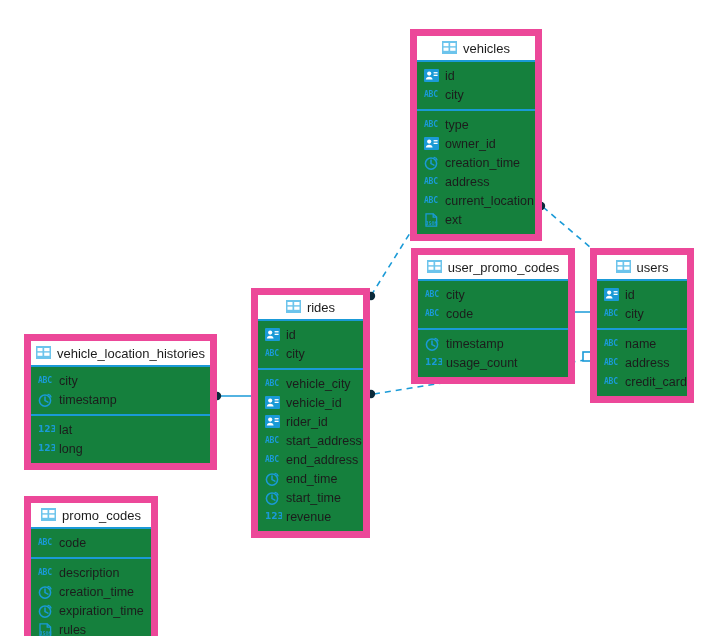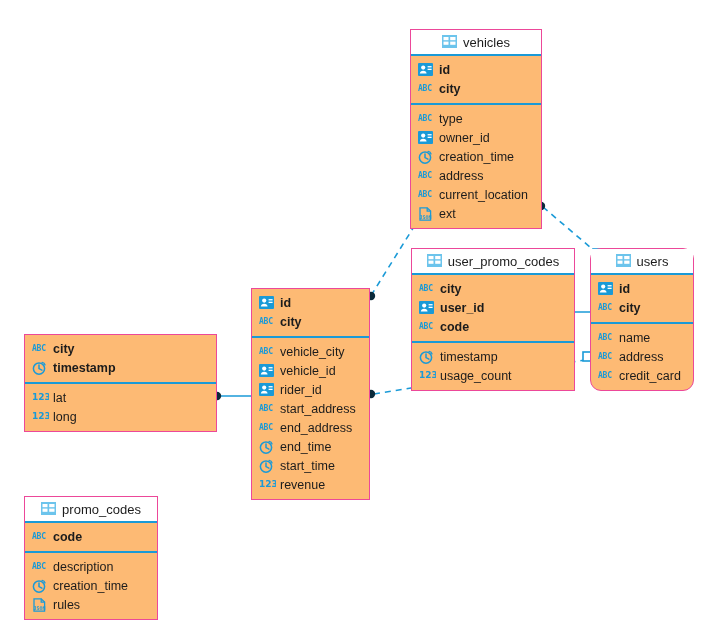--- a/index.html
+++ b/index.html
@@ -25,22 +25,22 @@
     left: 0; top: 0;
     width: 705px;
     height: 636px;
     pointer-events: none;
   }
 
   
   .entity {
     position: absolute;
     box-sizing: border-box;
-    background: #fdba74;
-    border: 1px solid #ec4899;
+    background: #15803d;
+    border: 7px solid #ec4899;
     z-index: 2;
   }
   .entity-header {
     box-sizing: border-box;
     height: 26px;
     display: flex;
     align-items: center;
     justify-content: center;
     gap: 6px;
     background: #ffffff;
@@ -64,21 +64,21 @@
     gap: 6px;
     height: 19px;
     padding: 0 8px 0 7px;
     white-space: nowrap;
   }
   .field-name {
     font-size: 12.5px;
     color: #1c1c1c;
   }
   .pk .field-name {
-    font-weight: bold;
+    font-weight: normal;
   }
 
   
   .ico {
     width: 15px;
     height: 14px;
     flex: 0 0 15px;
     display: block;
   }
   .ico svg { display: block; }
@@ -230,32 +230,20 @@
         <div class="field pk">
           <span class="ico">
             <svg width="16" height="11" viewBox="0 0 16 11">
       <text x="0" y="8.6" font-family="DejaVu Sans Mono, monospace" font-size="8" font-weight="bold" fill="#1a9ad7" letter-spacing="-0.2">ABC</text>
     </svg>
           </span>
           <span class="field-name">city</span>
         </div>
         <div class="field pk">
           <span class="ico">
-            <svg width="15" height="13" viewBox="0 0 15 13">
-      <rect x="0" y="0" width="15" height="13" rx="1" fill="#1a9ad7"></rect>
-      <circle cx="5.2" cy="4.6" r="2.1" fill="#ffffff"></circle>
-      <path d="M1.8 10.6c0-1.9 1.5-2.9 3.4-2.9s3.4 1 3.4 2.9z" fill="#ffffff"></path>
-      <rect x="9.6" y="3.1" width="4" height="1.3" fill="#ffffff"></rect>
-      <rect x="9.6" y="5.7" width="4" height="1.3" fill="#ffffff"></rect>
-    </svg>
-          </span>
-          <span class="field-name">user_id</span>
-        </div>
-        <div class="field pk">
-          <span class="ico">
             <svg width="16" height="11" viewBox="0 0 16 11">
       <text x="0" y="8.6" font-family="DejaVu Sans Mono, monospace" font-size="8" font-weight="bold" fill="#1a9ad7" letter-spacing="-0.2">ABC</text>
     </svg>
           </span>
           <span class="field-name">code</span>
         </div>
       </div>
       <div class="section">
         <div class="field">
           <span class="ico">
@@ -270,21 +258,21 @@
         <div class="field">
           <span class="ico">
             <svg width="17" height="11" viewBox="0 0 17 11">
       <text x="0" y="9" font-family="DejaVu Sans, sans-serif" font-size="9" font-weight="bold" fill="#1a9ad7">123</text>
     </svg>
           </span>
           <span class="field-name">usage_count</span>
         </div>
       </div>
     </div>
-    <div class="entity" style="left: 590px; top: 248px; width: 104px; border-radius: 11px;">
+    <div class="entity" style="left: 590px; top: 248px; width: 104px;">
       <div class="entity-header">
         <span class="ico">
           <svg width="15" height="13" viewBox="0 0 15 13">
       <rect x="0" y="0" width="15" height="13" fill="#6cc4ec"></rect>
       <rect x="1.5" y="2" width="5" height="3.2" fill="#ffffff"></rect>
       <rect x="8.2" y="2" width="5.3" height="3.2" fill="#ffffff"></rect>
       <rect x="1.5" y="6.6" width="5" height="3.2" fill="#ffffff"></rect>
       <rect x="8.2" y="6.6" width="5.3" height="3.2" fill="#ffffff"></rect>
     </svg>
         </span>
@@ -333,20 +321,32 @@
           <span class="ico">
             <svg width="16" height="11" viewBox="0 0 16 11">
       <text x="0" y="8.6" font-family="DejaVu Sans Mono, monospace" font-size="8" font-weight="bold" fill="#1a9ad7" letter-spacing="-0.2">ABC</text>
     </svg>
           </span>
           <span class="field-name">credit_card</span>
         </div>
       </div>
     </div>
     <div class="entity" style="left: 251px; top: 288px; width: 119px;">
+      <div class="entity-header">
+        <span class="ico">
+          <svg width="15" height="13" viewBox="0 0 15 13">
+      <rect x="0" y="0" width="15" height="13" fill="#6cc4ec"></rect>
+      <rect x="1.5" y="2" width="5" height="3.2" fill="#ffffff"></rect>
+      <rect x="8.2" y="2" width="5.3" height="3.2" fill="#ffffff"></rect>
+      <rect x="1.5" y="6.6" width="5" height="3.2" fill="#ffffff"></rect>
+      <rect x="8.2" y="6.6" width="5.3" height="3.2" fill="#ffffff"></rect>
+    </svg>
+        </span>
+        <span class="entity-title">rides</span>
+      </div>
       <div class="section">
         <div class="field pk">
           <span class="ico">
             <svg width="15" height="13" viewBox="0 0 15 13">
       <rect x="0" y="0" width="15" height="13" rx="1" fill="#1a9ad7"></rect>
       <circle cx="5.2" cy="4.6" r="2.1" fill="#ffffff"></circle>
       <path d="M1.8 10.6c0-1.9 1.5-2.9 3.4-2.9s3.4 1 3.4 2.9z" fill="#ffffff"></path>
       <rect x="9.6" y="3.1" width="4" height="1.3" fill="#ffffff"></rect>
       <rect x="9.6" y="5.7" width="4" height="1.3" fill="#ffffff"></rect>
     </svg>
@@ -435,20 +435,32 @@
           <span class="ico">
             <svg width="17" height="11" viewBox="0 0 17 11">
       <text x="0" y="9" font-family="DejaVu Sans, sans-serif" font-size="9" font-weight="bold" fill="#1a9ad7">123</text>
     </svg>
           </span>
           <span class="field-name">revenue</span>
         </div>
       </div>
     </div>
     <div class="entity" style="left: 24px; top: 334px; width: 193px;">
+      <div class="entity-header">
+        <span class="ico">
+          <svg width="15" height="13" viewBox="0 0 15 13">
+      <rect x="0" y="0" width="15" height="13" fill="#6cc4ec"></rect>
+      <rect x="1.5" y="2" width="5" height="3.2" fill="#ffffff"></rect>
+      <rect x="8.2" y="2" width="5.3" height="3.2" fill="#ffffff"></rect>
+      <rect x="1.5" y="6.6" width="5" height="3.2" fill="#ffffff"></rect>
+      <rect x="8.2" y="6.6" width="5.3" height="3.2" fill="#ffffff"></rect>
+    </svg>
+        </span>
+        <span class="entity-title">vehicle_location_histories</span>
+      </div>
       <div class="section">
         <div class="field pk">
           <span class="ico">
             <svg width="16" height="11" viewBox="0 0 16 11">
       <text x="0" y="8.6" font-family="DejaVu Sans Mono, monospace" font-size="8" font-weight="bold" fill="#1a9ad7" letter-spacing="-0.2">ABC</text>
     </svg>
           </span>
           <span class="field-name">city</span>
         </div>
         <div class="field pk">
@@ -519,20 +531,30 @@
       <circle cx="7" cy="7.6" r="5.6" fill="none" stroke="#1a9ad7" stroke-width="1.5"></circle>
       <path d="M7 3.9 L7 7.6 L9.9 9.1" fill="none" stroke="#1a9ad7" stroke-width="1.5" stroke-linecap="round"></path>
       <path d="M10.1 1.4 q2.4 0.3 2.9 2.4" fill="none" stroke="#1a9ad7" stroke-width="1.4" stroke-linecap="round"></path>
     </svg>
           </span>
           <span class="field-name">creation_time</span>
         </div>
         <div class="field">
           <span class="ico">
             <svg width="15" height="14" viewBox="0 0 15 14">
+      <circle cx="7" cy="7.6" r="5.6" fill="none" stroke="#1a9ad7" stroke-width="1.5"></circle>
+      <path d="M7 3.9 L7 7.6 L9.9 9.1" fill="none" stroke="#1a9ad7" stroke-width="1.5" stroke-linecap="round"></path>
+      <path d="M10.1 1.4 q2.4 0.3 2.9 2.4" fill="none" stroke="#1a9ad7" stroke-width="1.4" stroke-linecap="round"></path>
+    </svg>
+          </span>
+          <span class="field-name">expiration_time</span>
+        </div>
+        <div class="field">
+          <span class="ico">
+            <svg width="15" height="14" viewBox="0 0 15 14">
       <path d="M2 0.8 h7.2 l3.4 3.3 v9.1 h-10.6 z" fill="none" stroke="#1a9ad7" stroke-width="1.3"></path>
       <path d="M9.2 0.8 v3.3 h3.4" fill="none" stroke="#1a9ad7" stroke-width="1.3"></path>
       <text x="1.6" y="12.3" font-family="DejaVu Sans Mono, monospace" font-size="5" font-weight="bold" fill="#1a9ad7">JSON</text>
     </svg>
           </span>
           <span class="field-name">rules</span>
         </div>
       </div>
     </div>
   </div>

